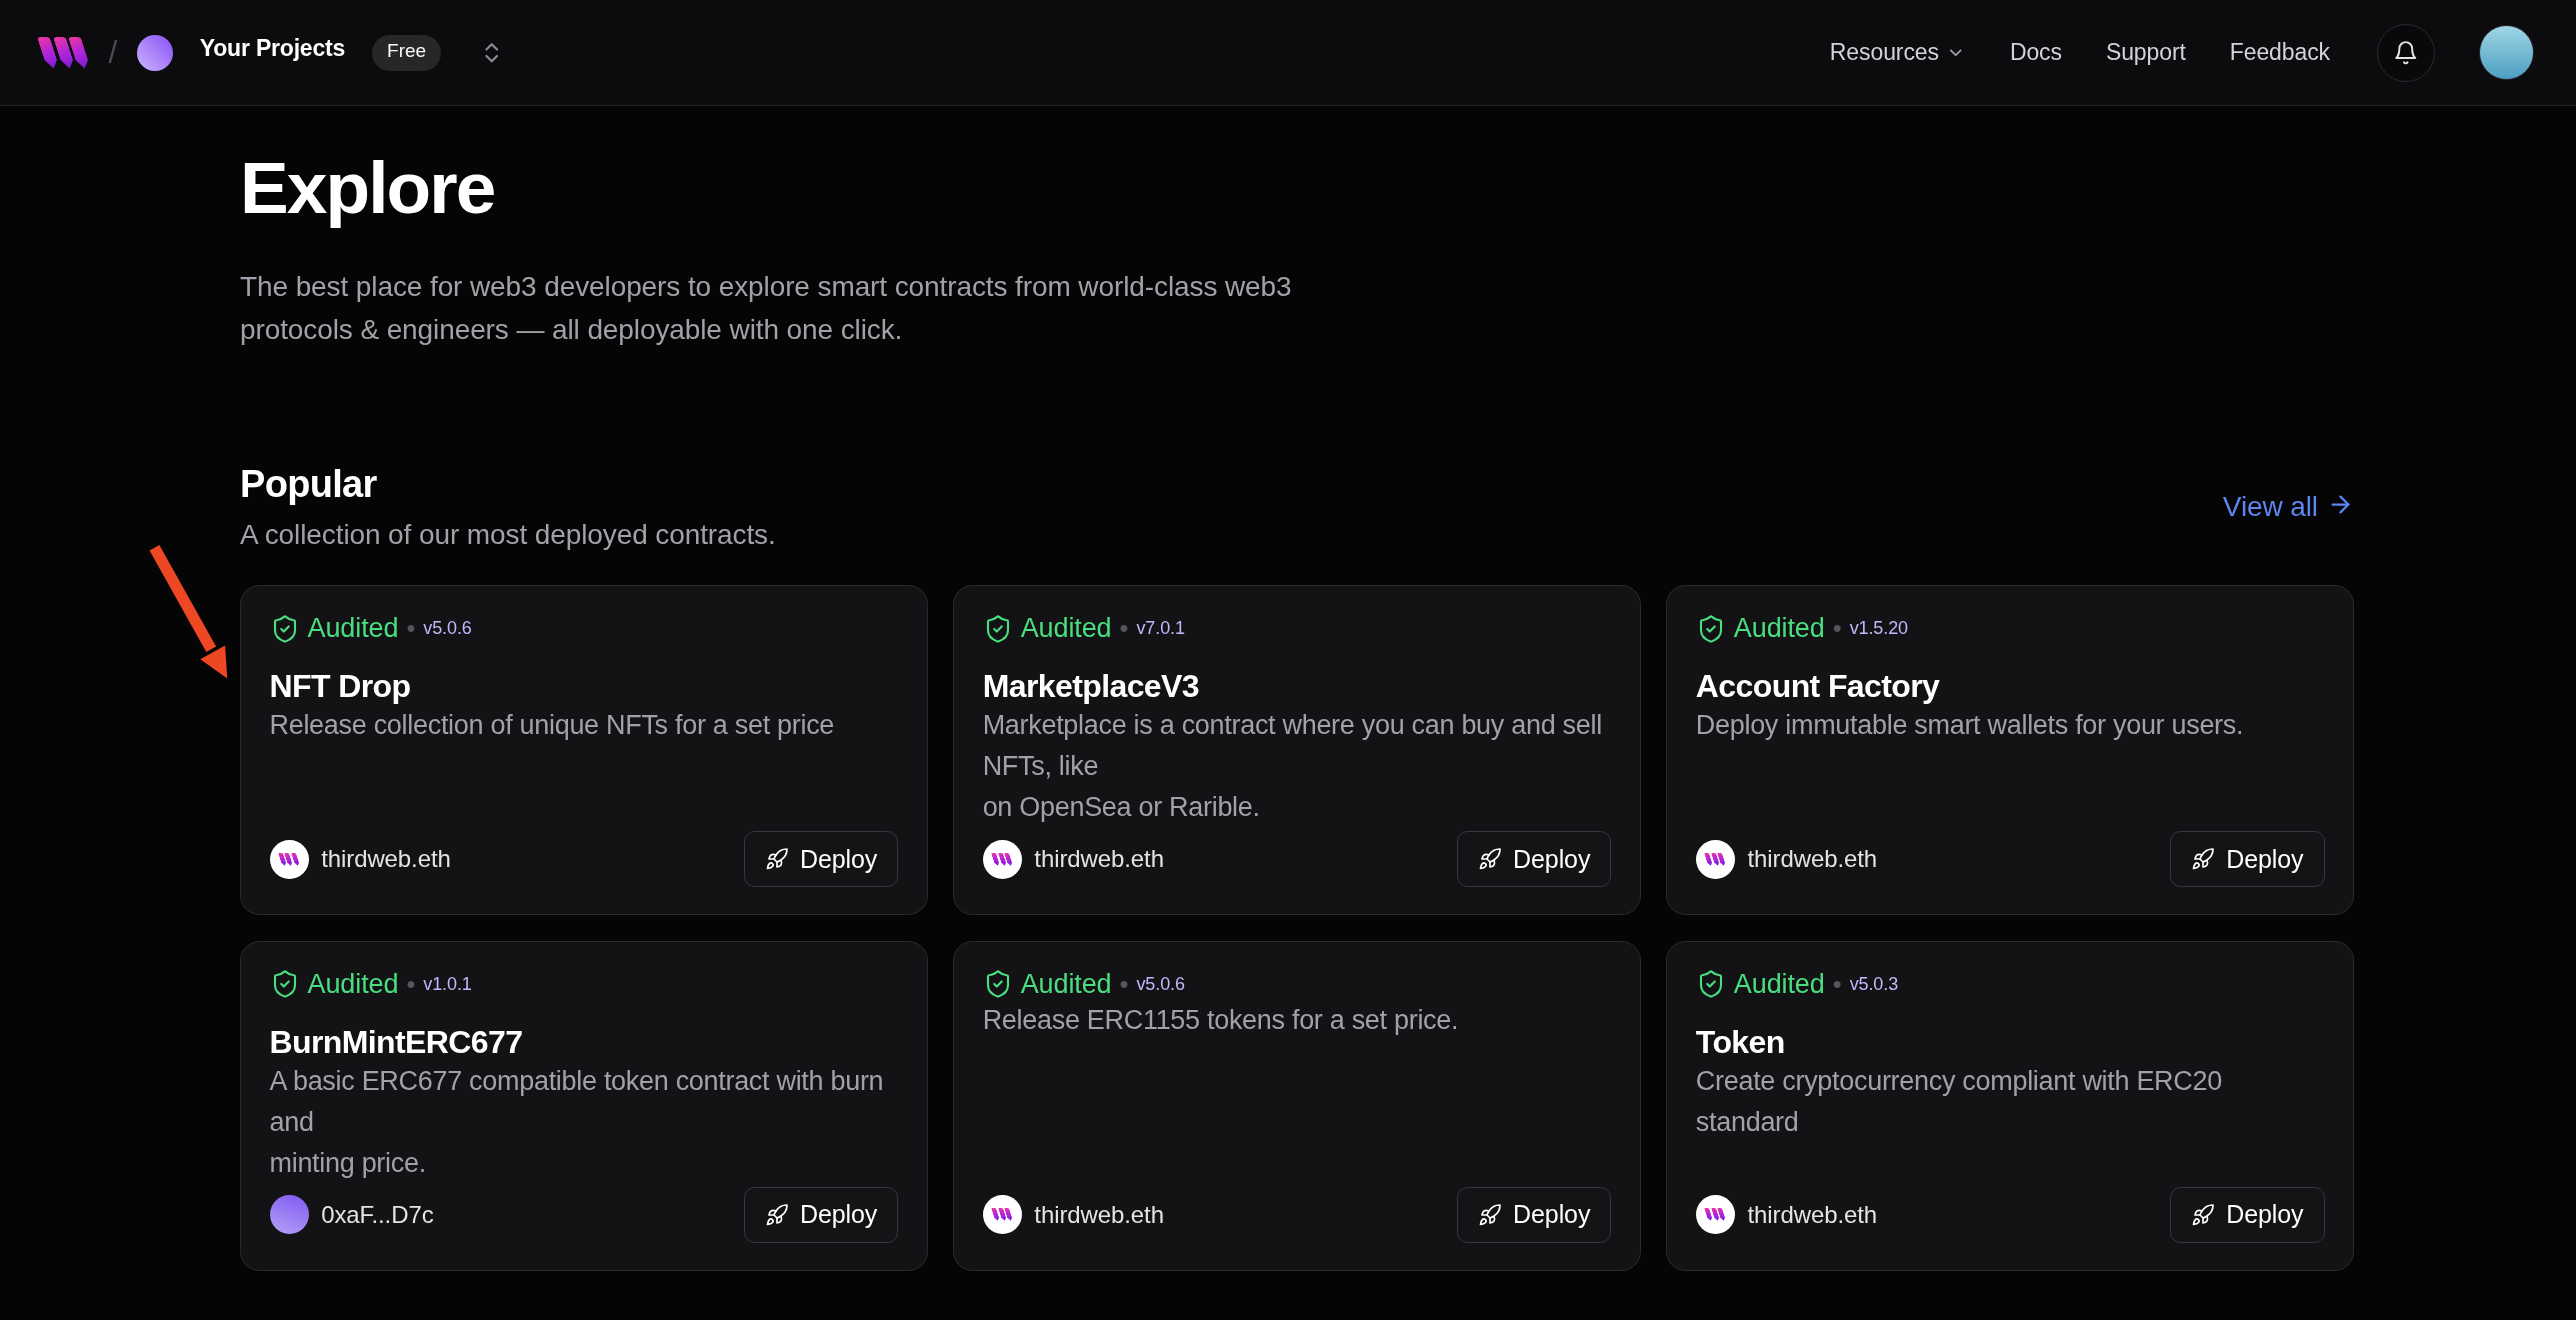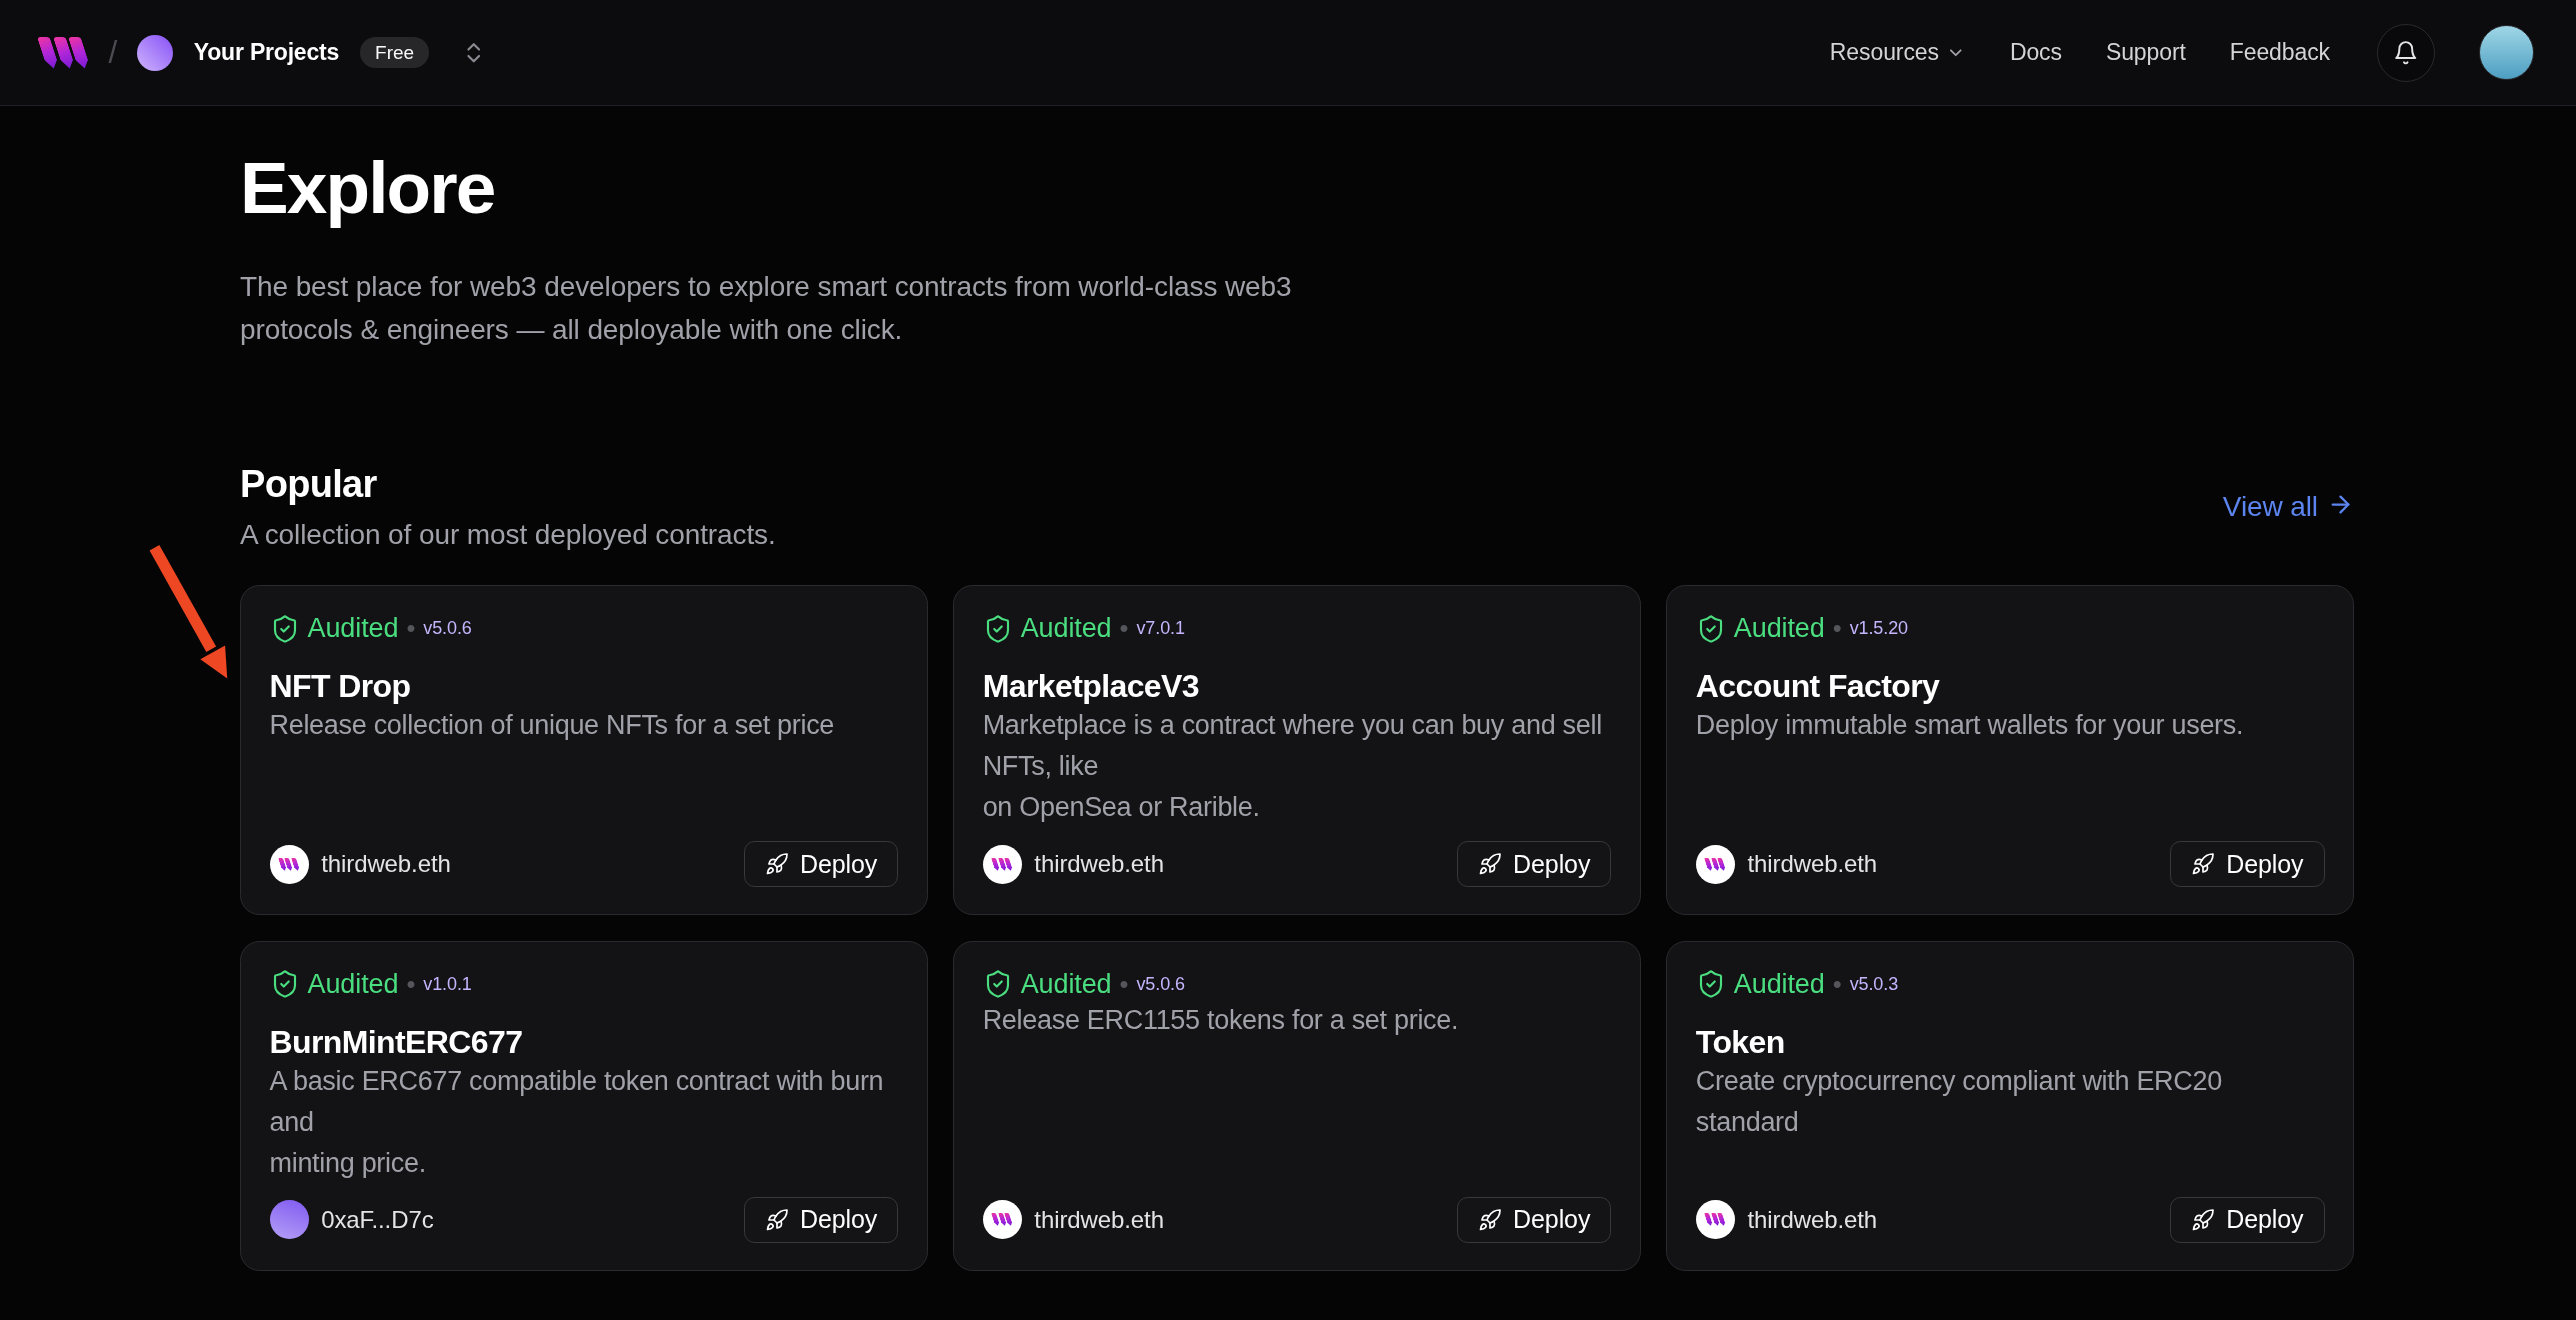--- a/index.html
+++ b/index.html
@@ -26,21 +26,21 @@
   .tw-mark .shard{
     background:linear-gradient(160deg,var(--brand-pink) 8%,#b226d8 48%,var(--brand-purple) 92%);
     transform:skewX(18deg);
     clip-path:polygon(0 0,100% 0,100% 72%,52% 100%,0 72%);
     border-radius:3.7px;
     width:12.7px;height:31.5px;
   }
   .tw-mark-sm{gap:1.5px}
   .tw-mark-sm .shard{width:5.2px;height:12.7px;border-radius:1.5px}
   .slash{font-size:31.5px;color:#4b4b52;font-weight:300;margin:0 19.5px 0 22.5px}
-  .team{display:flex;align-items:center;gap:21px}
+  .team{display:flex;gap:27px}
   .team-avatar{width:36px;height:36px;border-radius:50%;
     background:linear-gradient(225deg,#8b55f7 5%,#cab0fc 95%)}
   .team-name{font-size:23px;font-weight:600;color:#fff;letter-spacing:-0.2px}
   .badge{font-size:19px;font-weight:500;color:#fafafa;background:#27272a;
     border-radius:749px;padding:6px 15px;line-height:1}
   .switch{margin-left:10.5px;color:#8b8b93;display:flex;align-items:center}
   .nav{margin-left:auto;display:flex;align-items:center;gap:44px}
   .nav-link{font-size:23px;color:#d4d4d8;letter-spacing:-0.1px;display:flex;align-items:center;gap:7.5px;cursor:pointer;background:none;border:none}
   .nav-chev{color:#a1a1aa;display:flex;align-items:center}
   .icon-btn{width:58px;height:58px;border-radius:50%;border:1.5px solid #2a2a2e;background:#09090b;
@@ -68,21 +68,21 @@
   .version{font-size:18px;color:#c4b5fd;letter-spacing:-0.1px}
   .card-title{margin-top:24px;font-size:32px;font-weight:700;letter-spacing:-0.6px;color:#fff}
   .card-desc{margin-top:0;font-size:27px;line-height:41px;color:#a1a1aa;letter-spacing:-0.3px}
   .card-desc .line{display:block}
   .card-footer{margin-top:auto;display:flex;align-items:center;justify-content:space-between}
   .publisher{display:flex;align-items:center;gap:12.7px;cursor:pointer}
   .pub-avatar{width:39px;height:39px;border-radius:50%;background:#fff;
     display:flex;align-items:center;justify-content:center;flex:none}
   .pub-avatar.addr{background:linear-gradient(200deg,#8059f0 0%,#b5a0f7 100%)}
   .pub-name{font-size:24px;font-weight:500;color:#e4e4e7;letter-spacing:-0.1px}
-  .deploy{display:flex;align-items:center;gap:11.2px;height:46px;padding:0 20px;
+  .deploy{display:flex;align-items:center;gap:11.2px;height:56px;padding:0 20px;
     background:#141417;border:1.5px solid #38383e;border-radius:10.5px;color:#fff;
     font-family:inherit;font-size:25px;font-weight:500;cursor:pointer;letter-spacing:-0.1px}
   .rocket{display:flex;align-items:center;color:#fff}
   
   .annotation{position:absolute;left:144px;top:534px;pointer-events:none}
 </style>
 </head>
 <body>
 
 <header class="header">

